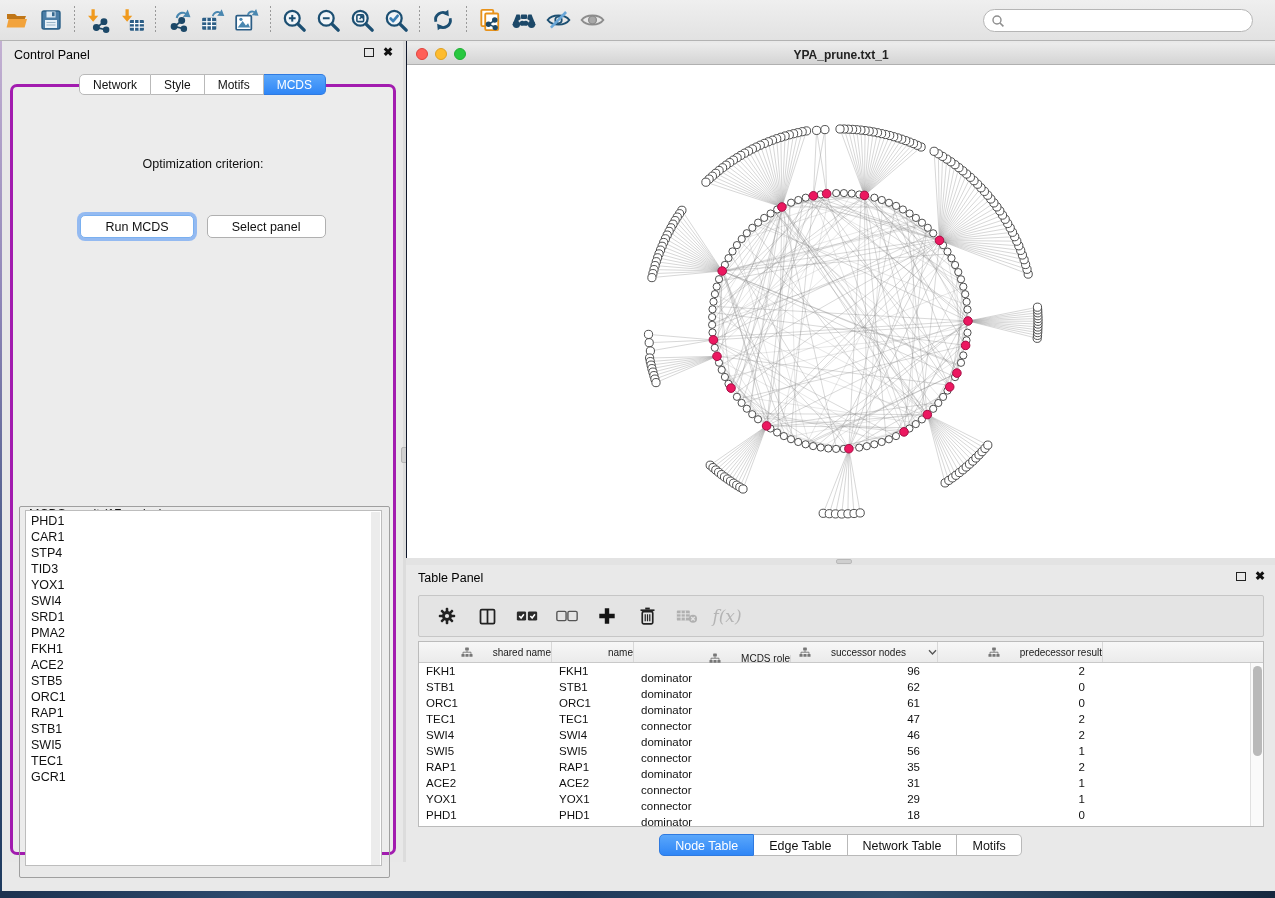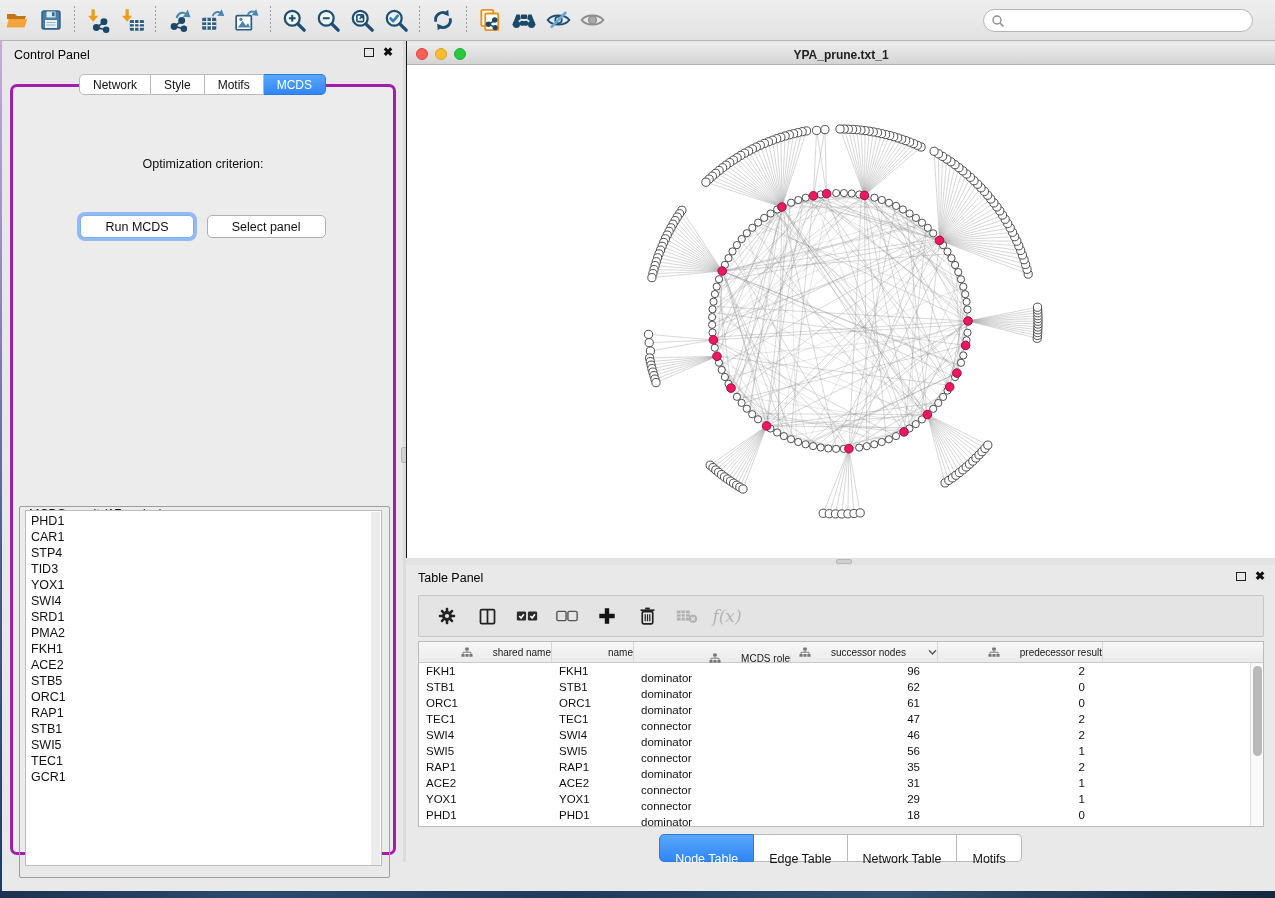--- a/index.html
+++ b/index.html
@@ -96,21 +96,21 @@
   .gt-hcell{display:flex;align-items:center;justify-content:flex-end;gap:20px;font-size:10px;
     color:#1a1a1a;border-right:1px solid #d8d8d8;position:relative;}
   .gt-row{display:flex;height:16px;align-items:center;}
   .gt-cell{font-size:11.5px;color:#111;white-space:nowrap;overflow:hidden;}
   .c0{width:133px;} .c1{width:82px;} .c2{width:157px;margin-top:13px;} .c3{width:147px;} .c4{width:165px;} .cf{flex:1;}
   .cell-l{padding-left:7px;} .cell-r{text-align:right;padding-right:18px;}
   .gt-scroll{position:absolute;right:0;top:21px;width:13px;height:164px;background:#fafafa;
     border-left:1px solid #e0e0e0;}
   .gt-thumb{position:absolute;left:2px;top:3px;width:9px;height:90px;background:#b9b9b9;border-radius:5px;}
   .tp-tabs{position:absolute;left:0;top:269px;width:100%;display:flex;justify-content:center;}
-  .tp-tab{height:22px;line-height:22px;padding:13px 15px;font-size:12.5px;background:#fff;
+  .tp-tab{height:22px;line-height:22px;padding:0 15px;font-size:12.5px;background:#fff;
     border:1px solid #b9b9b9;border-left:none;color:#111;}
   .tp-tab:first-child{border-left:1px solid #b9b9b9;border-radius:5px 0 0 5px;}
   .tp-tab:last-child{border-radius:0 5px 5px 0;}
   .tp-tab.active{background:linear-gradient(#5aa7fb,#2f86f6);border-color:#2f7ae0;color:#fff;}
 
   
   .statusbar{position:absolute;left:0;top:862px;width:1275px;height:29px;background:#ececec;
     border-top:1px solid #b5b5b5;}
   .status-list-btn{position:absolute;left:12px;top:4px;width:26px;height:21px;background:#e9e9e9;
     border:1px solid #b9b9b9;border-radius:2px;display:flex;align-items:center;justify-content:center;}

